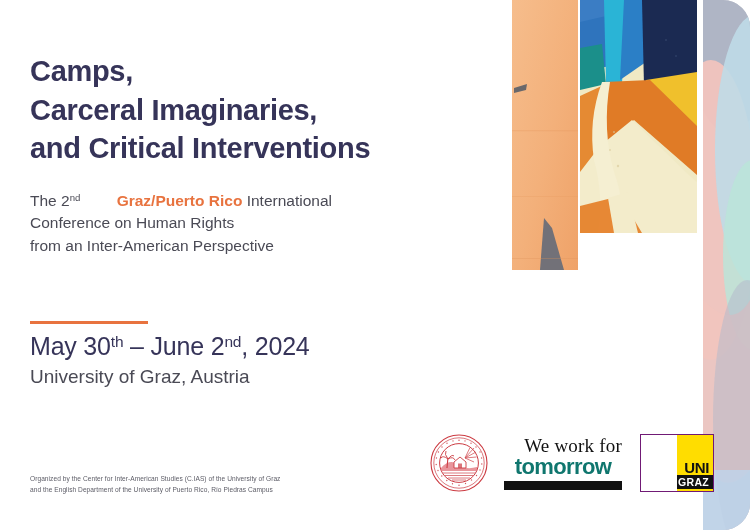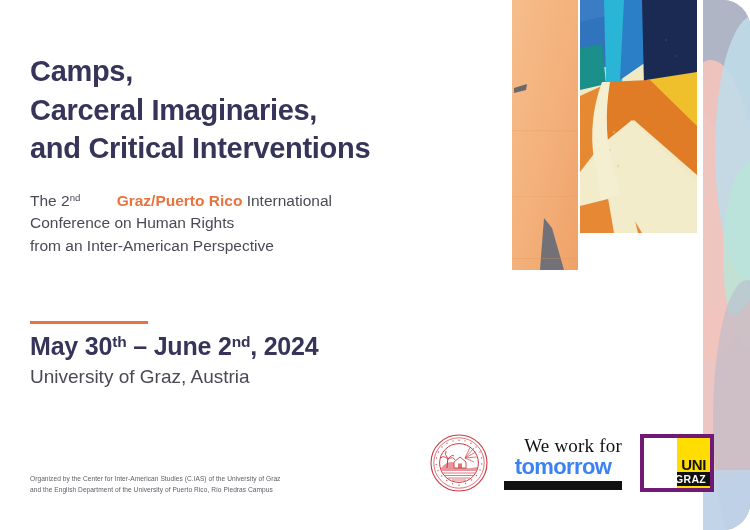--- a/index.html
+++ b/index.html
@@ -76,21 +76,21 @@
     width:118px; height:3px;
     background:#e8733f;
   }
 
   
   .date-line {
     position:absolute;
     left:30px; top:332px;
     color:#363459;
     font-size:25px;
-    font-weight:bold;
+    font-weight:normal;
     letter-spacing:-0.2px;
     white-space:nowrap;
   }
   .venue-line {
     position:absolute;
     left:30px; top:366px;
     color:#4a4a55;
     font-size:19px;
     font-weight:normal;
     white-space:nowrap;
@@ -131,39 +131,39 @@
     font-size:19px;
     color:#111;
     line-height:1.02;
     text-align:right;
     letter-spacing:0.2px;
   }
   .wwft-tom {
     font-family:"Liberation Sans", sans-serif;
     font-weight:bold;
     font-size:22px;
-    color:#3b82f6;
+    color:#0f766e;
     line-height:1.05;
     text-align:center;
     letter-spacing:-0.6px;
   }
   .wwft-bar {
     margin-top:3px;
     height:9px;
     background:#111;
     width:100%;
   }
 
   
   .unigraz {
     flex:0 0 auto;
     margin-left:18px;
     width:74px; height:58px;
     position:relative;
-    border:4px solid #701a75;
+    border:1px solid #701a75;
     background:#fff;
     display:block;
   }
   .ug-yellow {
     position:absolute;
     left:50%; top:0; right:0; bottom:0;
     background:#ffdd00;
   }
   .ug-uni {
     position:absolute;

